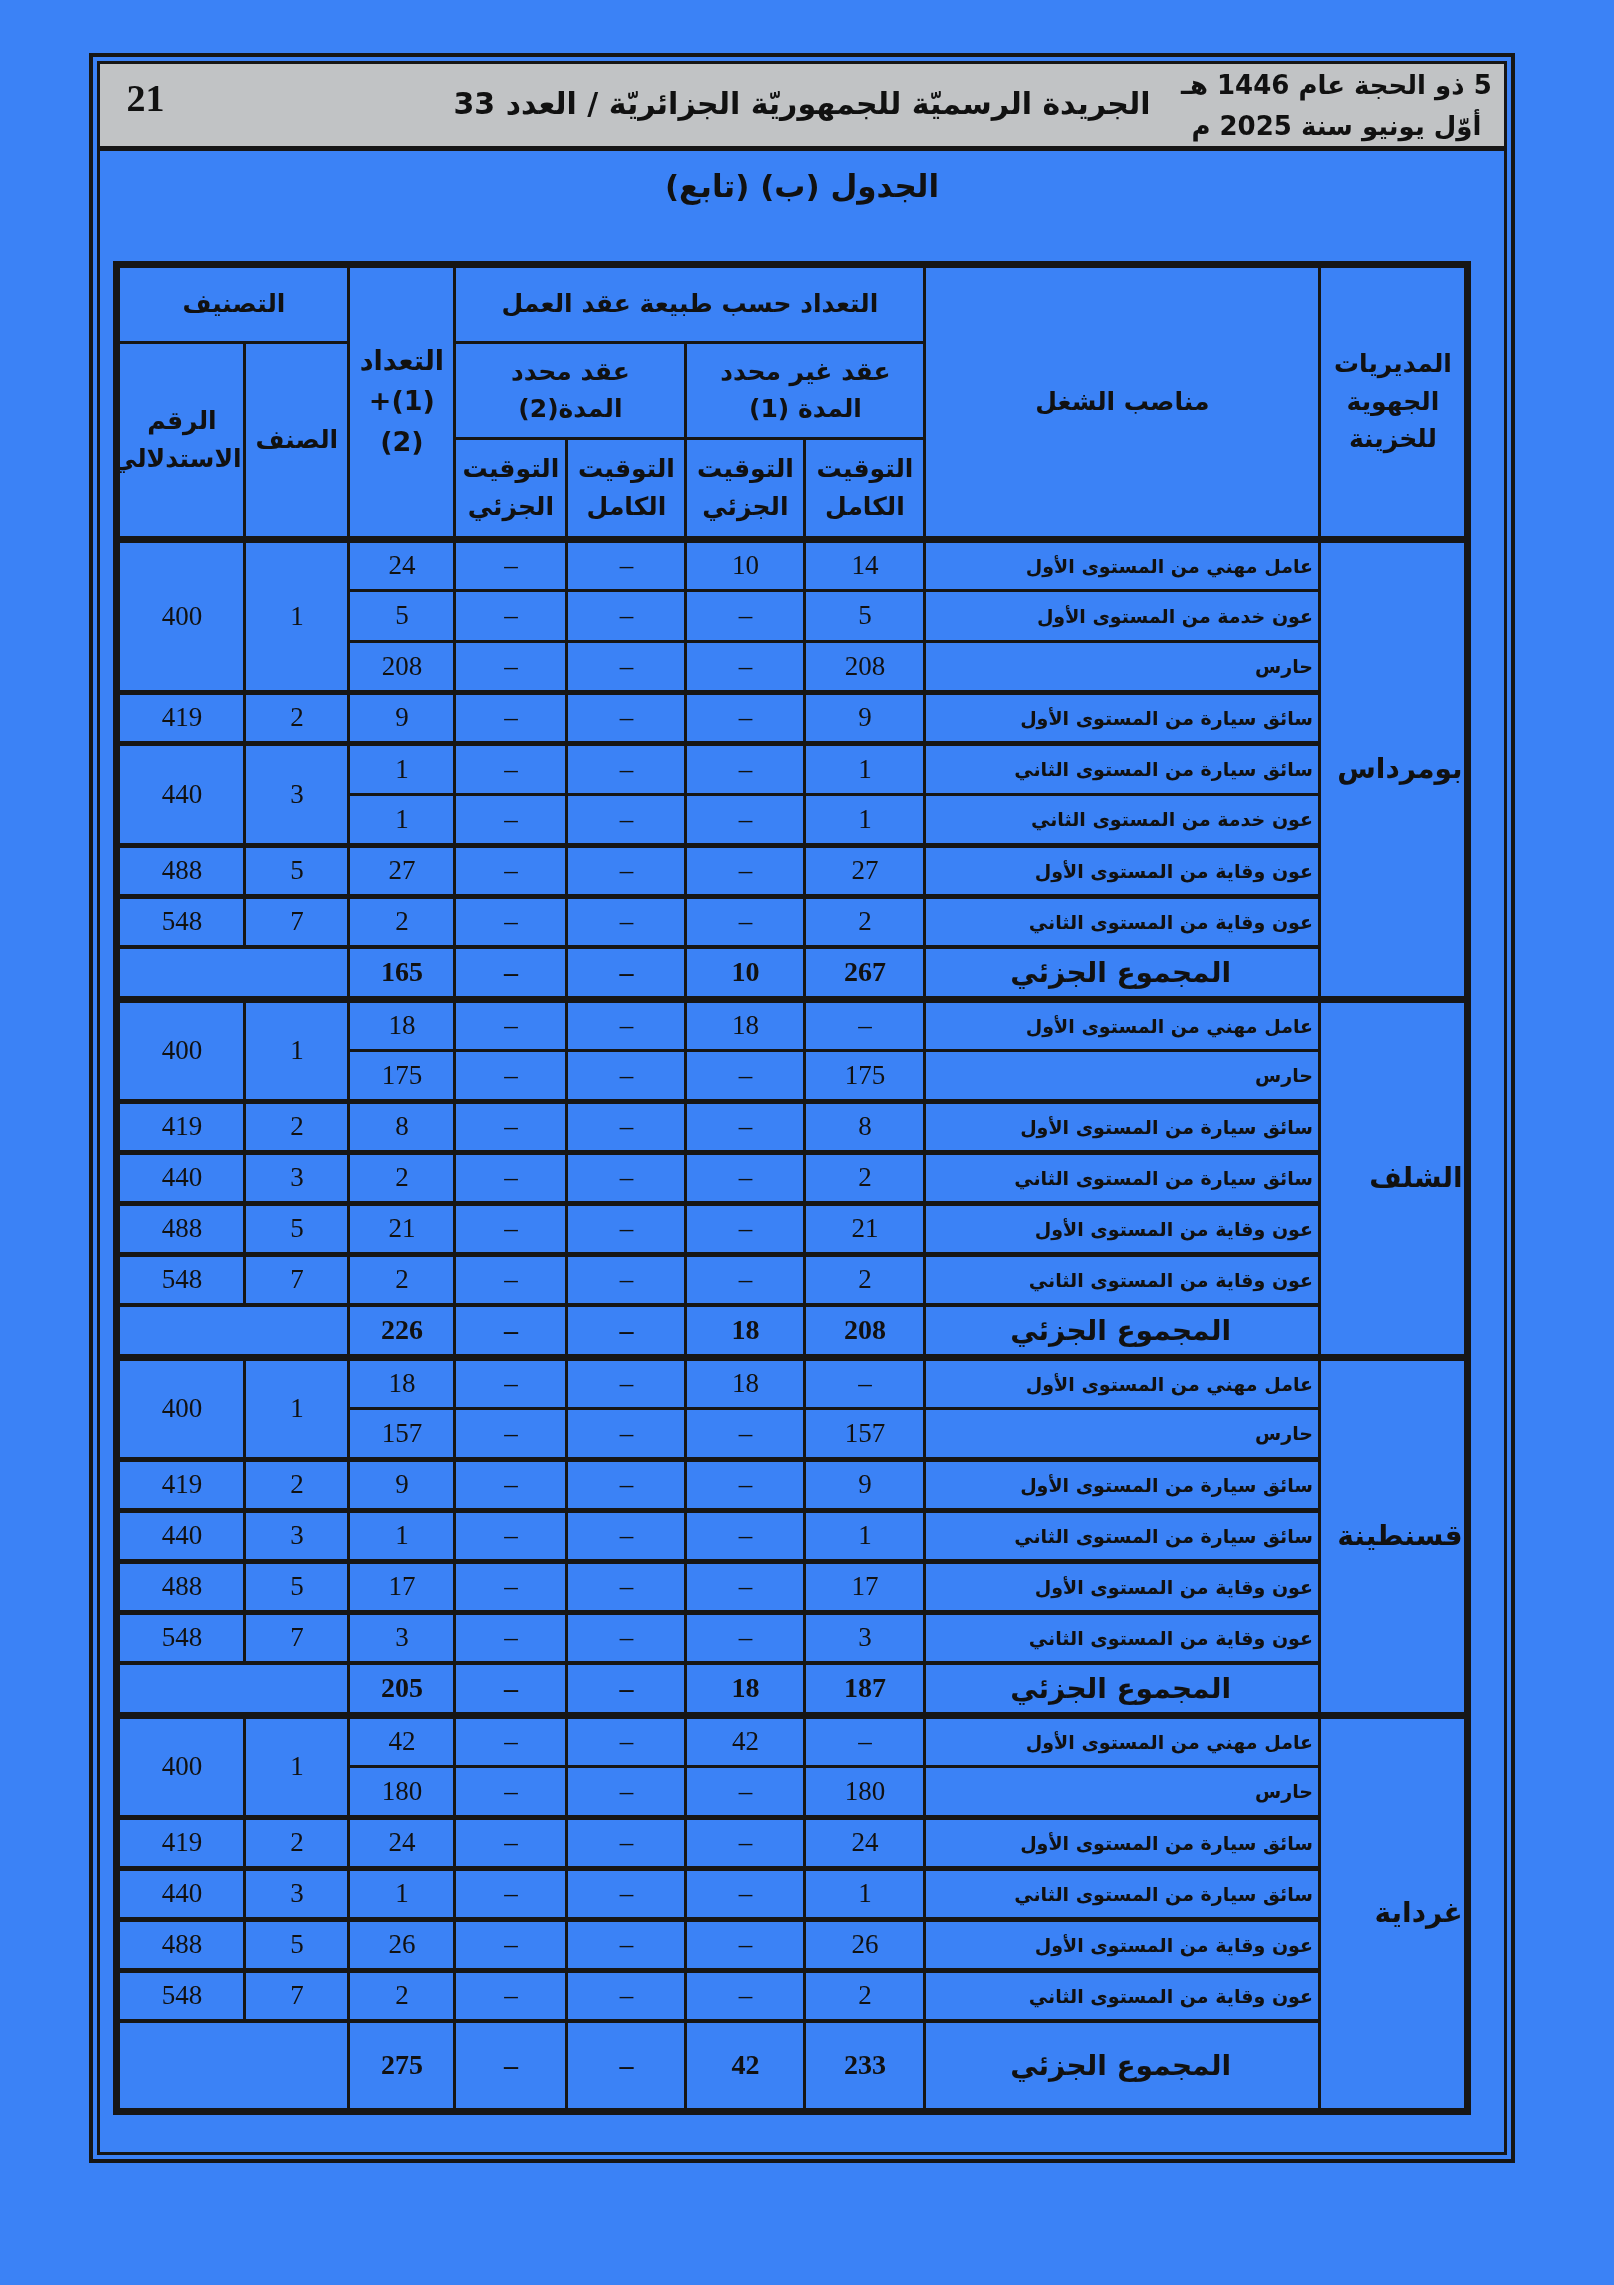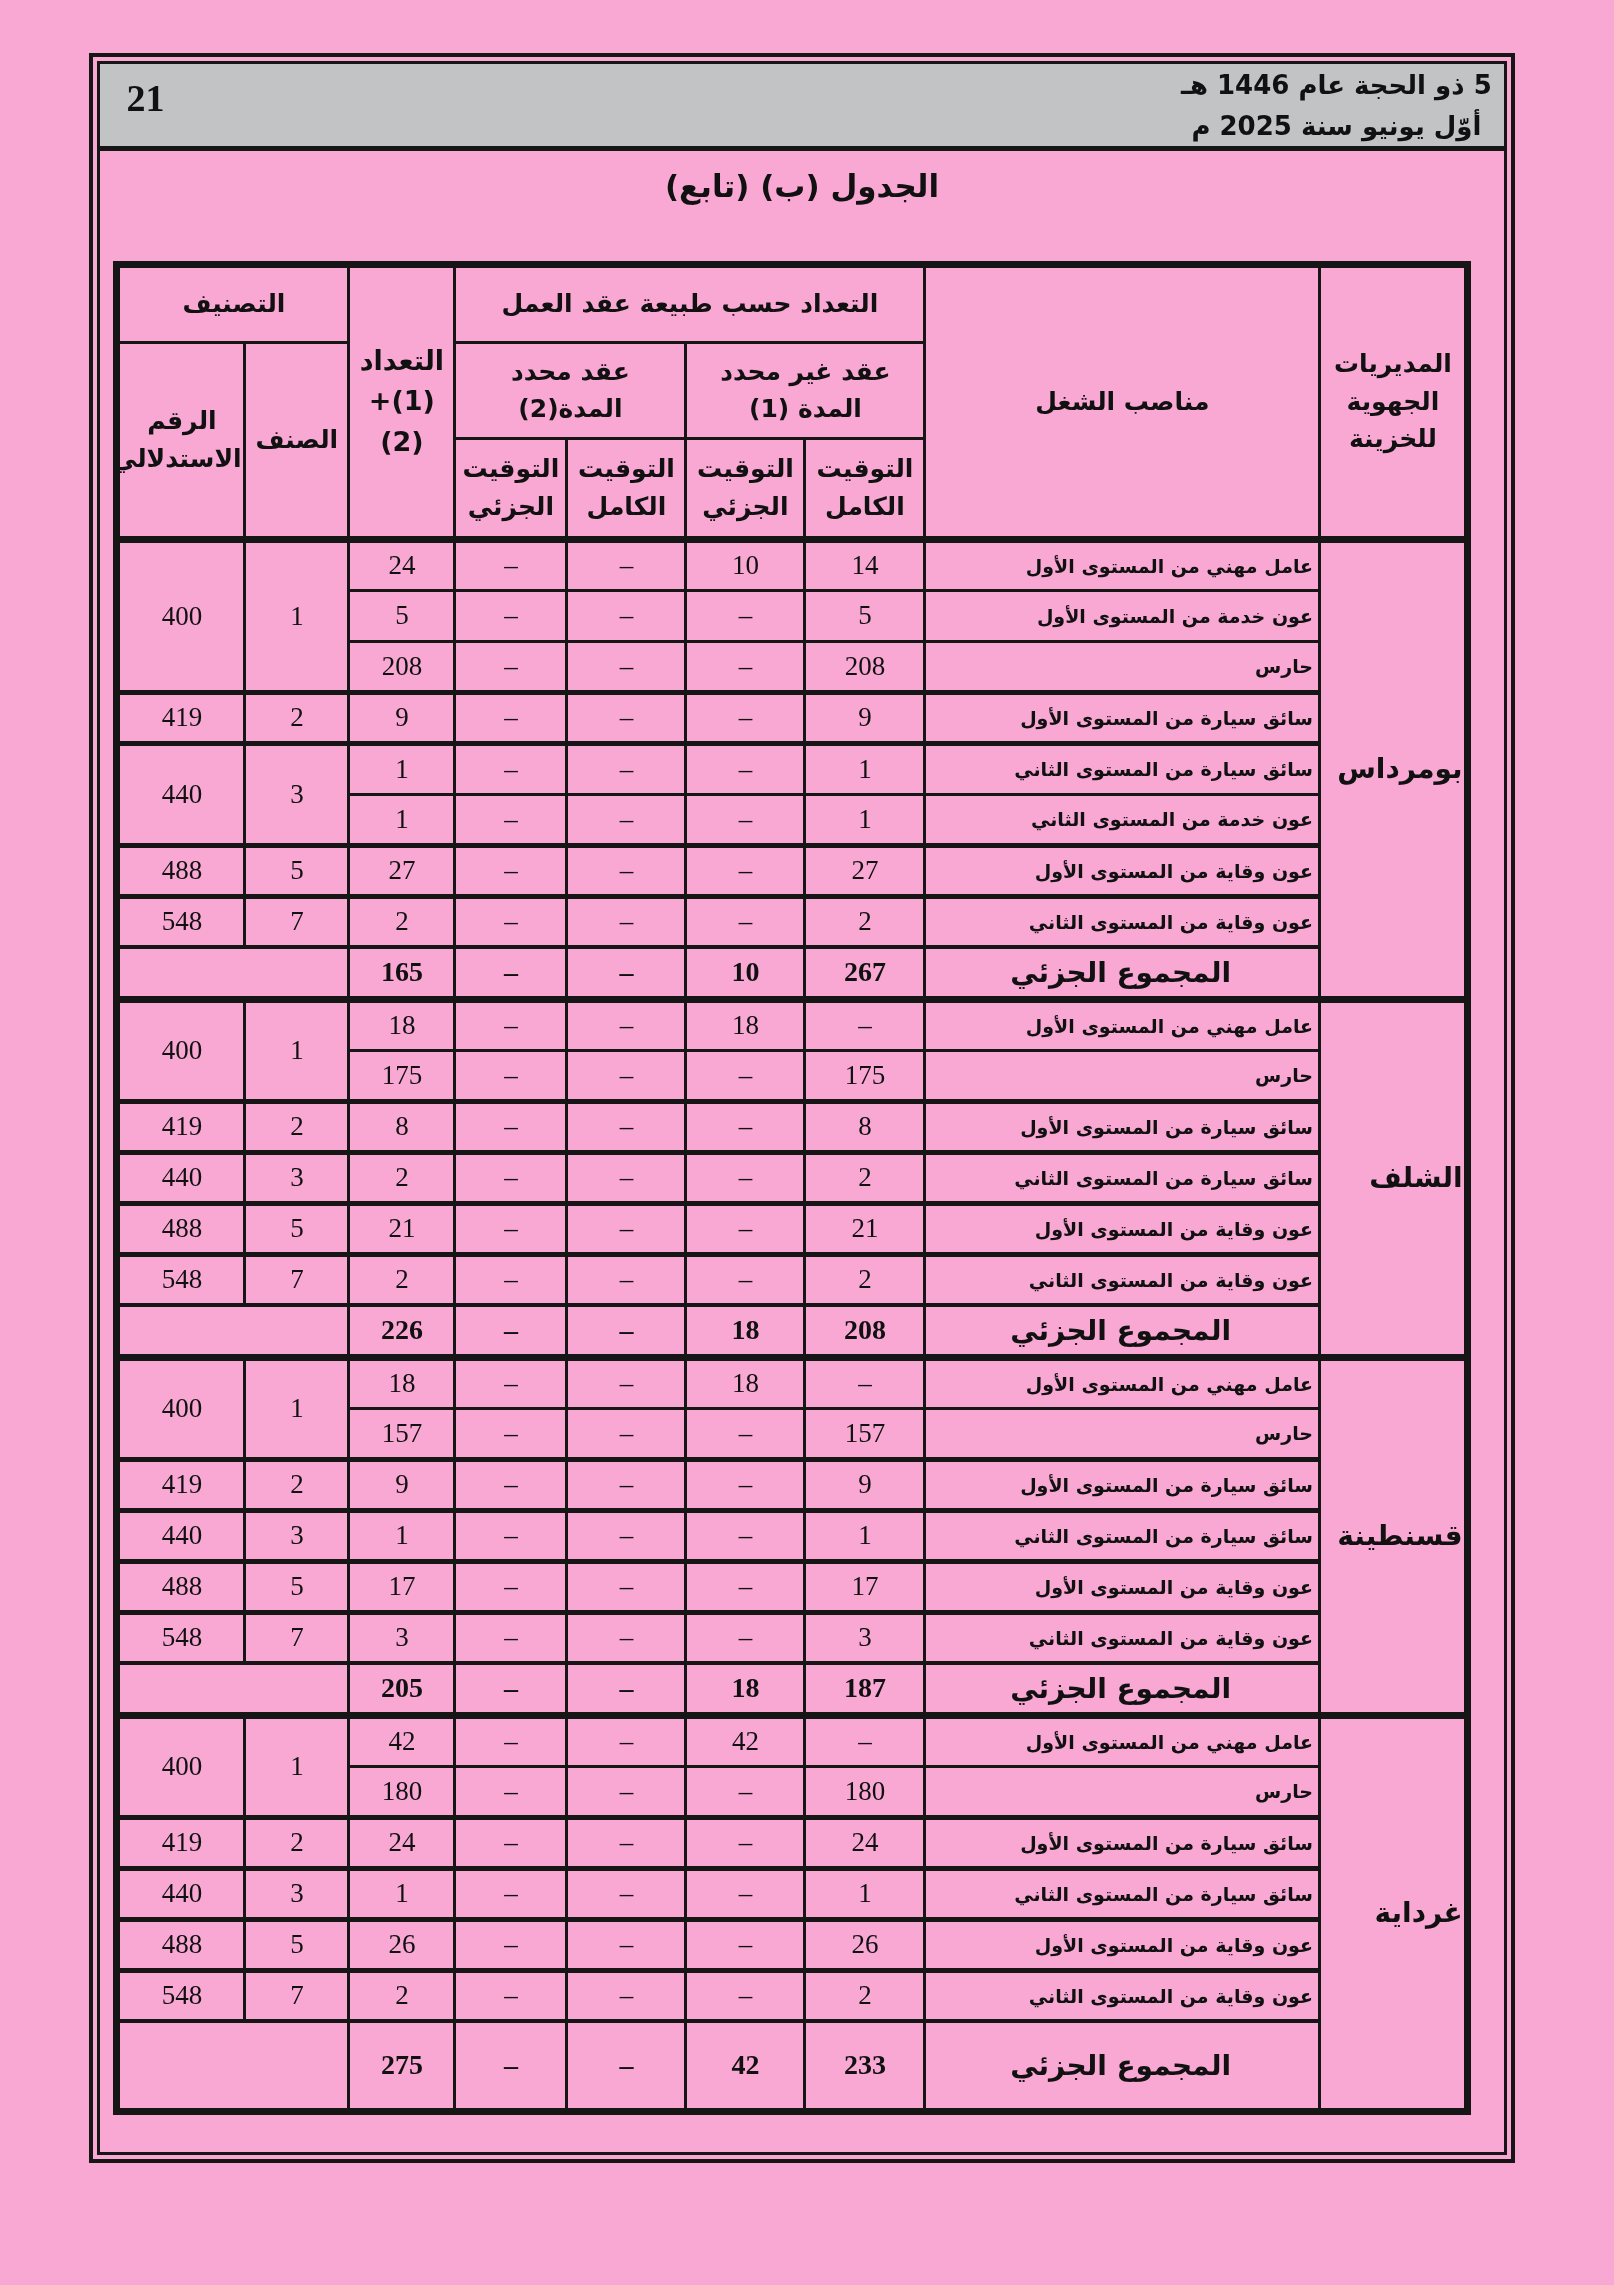--- a/index.html
+++ b/index.html
@@ -1,18 +1,18 @@
 <!DOCTYPE html>
 <html lang="ar" dir="rtl" style="font-size:14.5px"><head>
 <meta charset="utf-8">
 <style>
   * { margin:0; padding:0; box-sizing:border-box; }
   html,body { background:#ffffff; }
   .page {
-    position:relative; width:1615px; height:2285px; background:#f9a8d4;
+    position:relative; width:1615px; height:2285px; background:#3b82f6;
     font-family:"DejaVu Sans", sans-serif; color:#111; direction:rtl;
     overflow:hidden;
   }
   .frame-outer {
     position:absolute; left:90px; top:53px; width:1426px; height:2110px;
     border:4.5px solid #161616;
   }
   .frame-inner {
     position:absolute; inset:3.6px; border:3.6px solid #161616;
   }
@@ -82,20 +82,21 @@
 </style>
 </head>
 <body>
 
 <div class="page">
   <div class="frame-outer">
     <div class="frame-inner">
 
       <header class="band">
         <div class="page-num">21</div>
+        <div class="journal-title">الجريدة الرسميّة للجمهوريّة الجزائريّة / العدد 33</div>
         <div class="dates">
           <div>5 ذو الحجة عام 1446 هـ</div>
           <div>أوّل يونيو سنة 2025 م</div>
         </div>
       </header>
 
       <div class="doc-title">الجدول (ب) (تابع)</div>
 
       <table class="staff">
         <colgroup>

